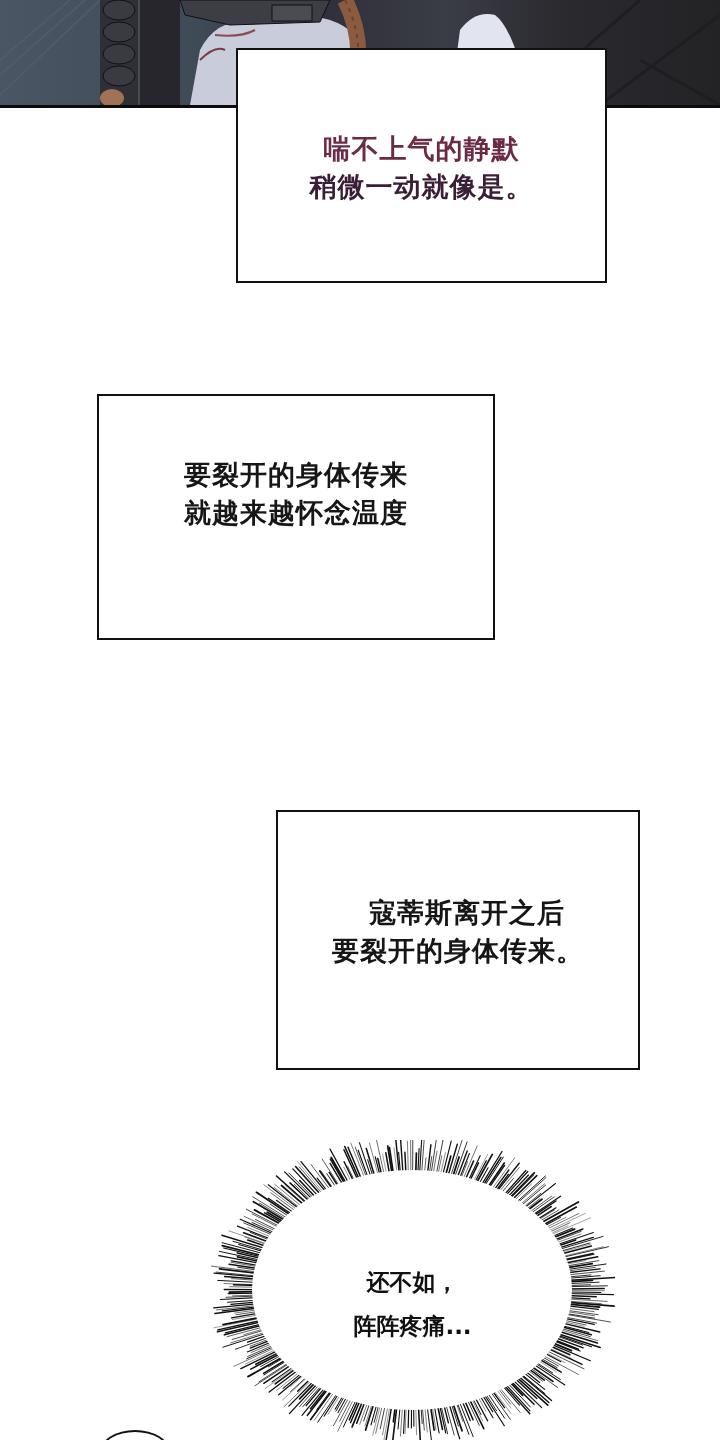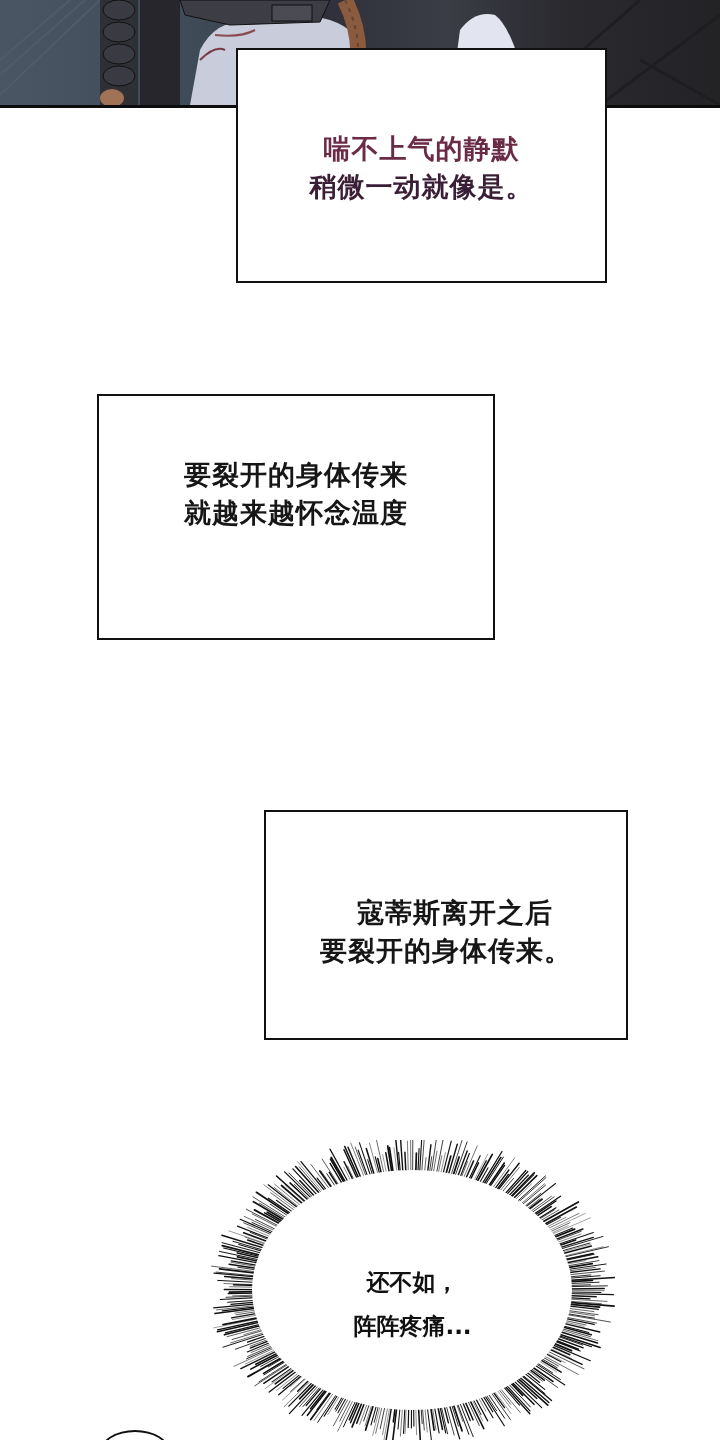--- a/index.html
+++ b/index.html
@@ -24,21 +24,21 @@
     .caption-text {
       position: absolute; left: 0; right: 0; text-align: center;
       font-size: 27px; line-height: 38px; font-weight: bold; color: #161616;
       letter-spacing: 1px;
     }
     .c1 { left: 236px; top: 48px; width: 371px; height: 235px; }
     .c1 .line { display: block; }
     .c1 .l1 { color: #6a2b47; }
     .c1 .l2 { color: #3a1e35; }
     .c2 { left: 97px; top: 394px; width: 398px; height: 246px; }
-    .c3 { left: 264px; top: 810px; width: 364px; height: 230px; }
+    .c3 { left: 276px; top: 810px; width: 364px; height: 260px; }
     .burst {
       position: absolute; left: 210px; top: 1140px; width: 405px; height: 300px;
     }
     .burst-text {
       position: absolute; left: 210px; top: 1260px; width: 405px; text-align: center;
       font-size: 23px; line-height: 44px; font-weight: bold; color: #111;
     }
     .partial-bubble {
       position: absolute; left: 100px; top: 1430px; width: 66px; height: 40px;
       border: 2px solid #111; border-radius: 50%; background: #fff;

